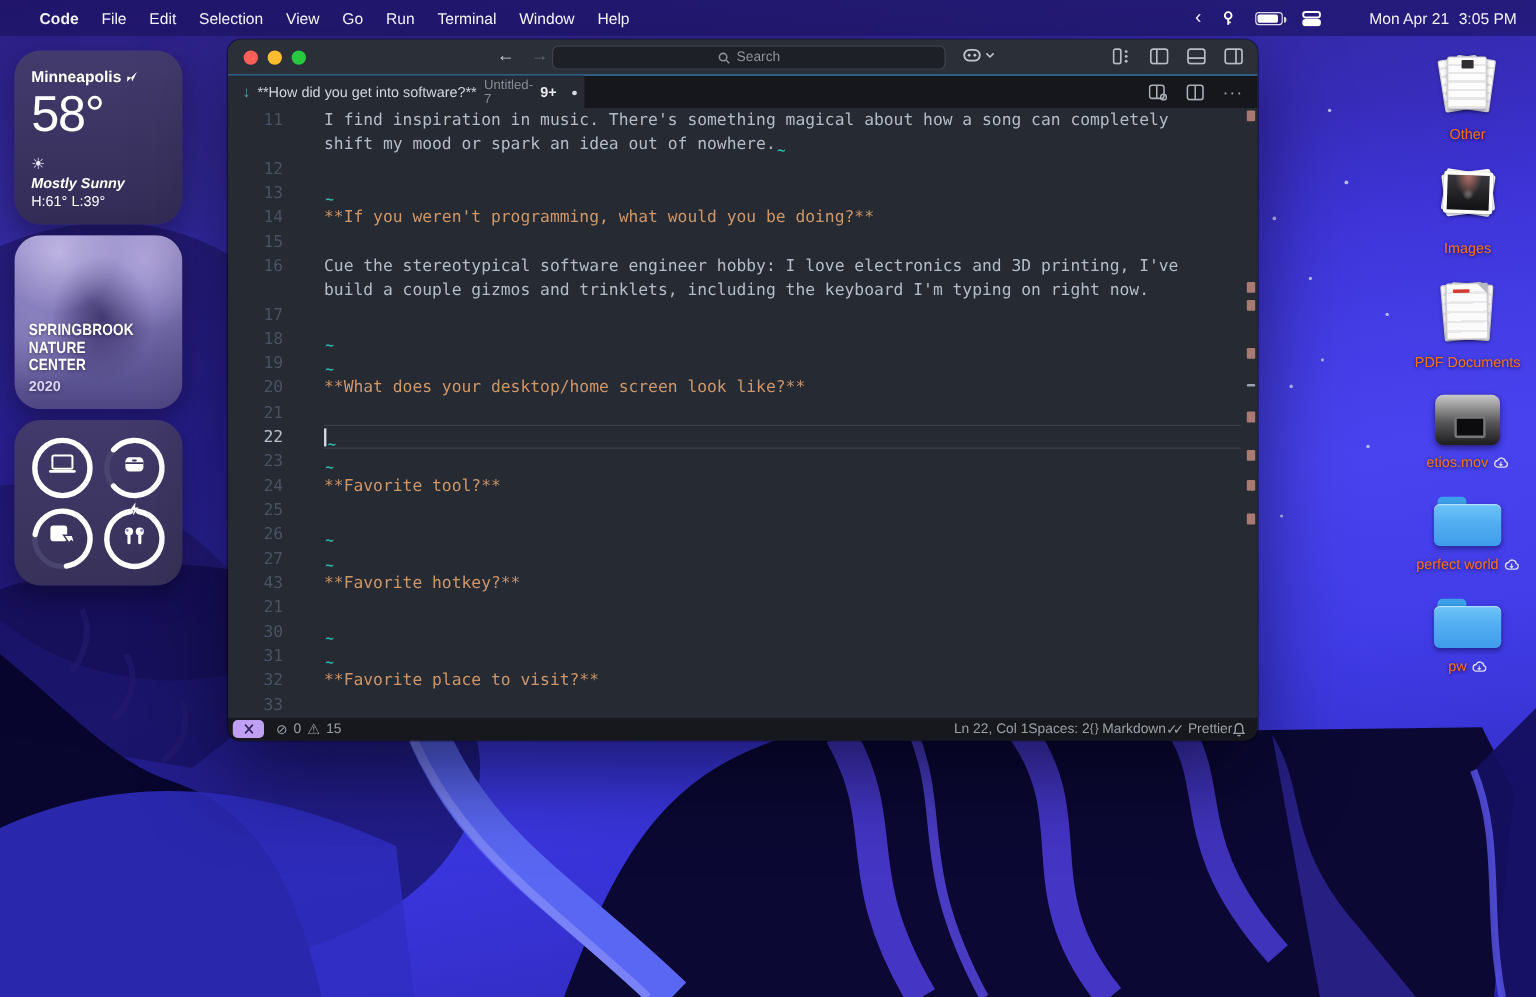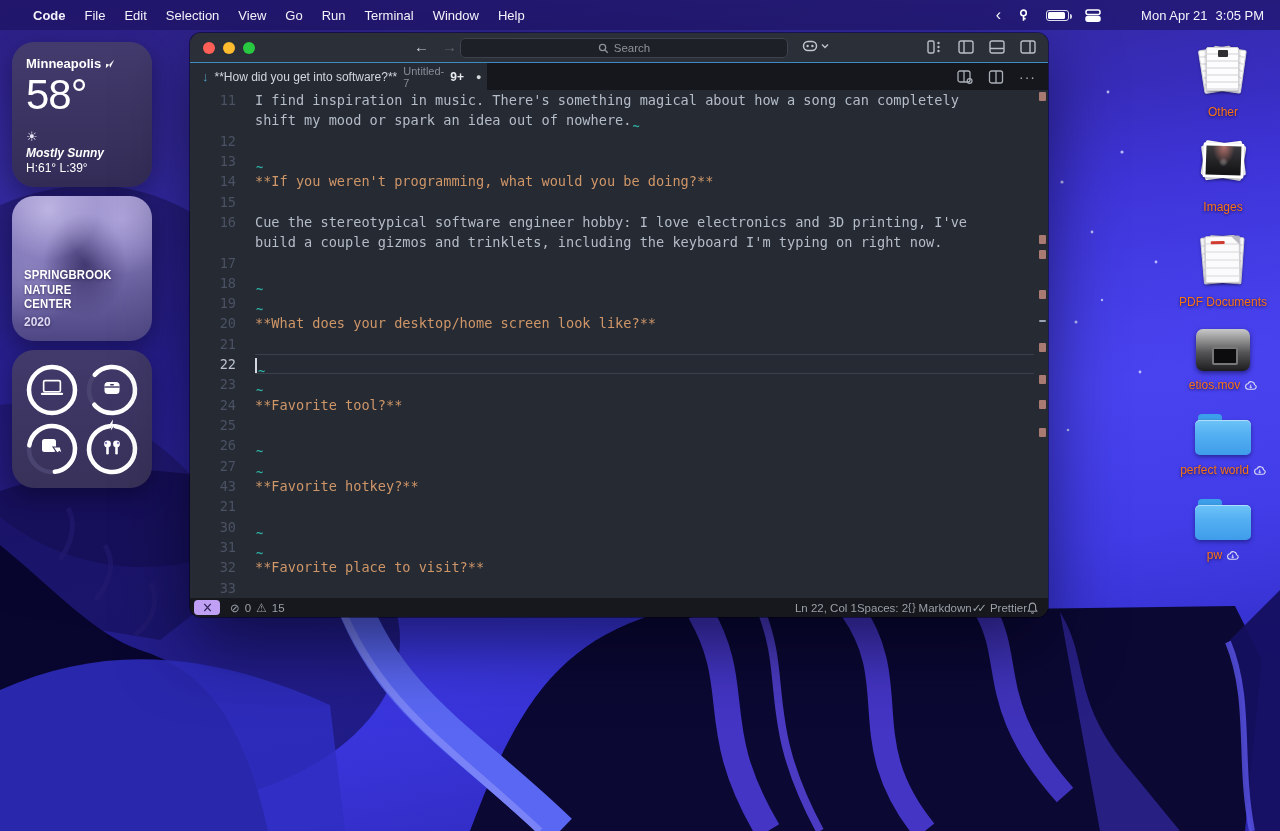--- a/index.html
+++ b/index.html
@@ -107,21 +107,21 @@
   .tab-badge { color:#e8eaee; font-size:12px; font-weight:700; }
   .tab-dot { color:#d6d9dd; font-size:9px; margin-left:6px; }
   .tab-actions { position:absolute; right:12px; top:0; height:100%; display:flex; align-items:center; gap:15px; }
   .ellipsis { color:#aab0b8; font-size:14px; letter-spacing:1px; }
 
   .editor { flex:1; position:relative; background:#252a33; overflow:hidden; }
   .lines { position:absolute; inset:0 14px 0 0; }
   .row { display:flex; height:20.32px; line-height:20.32px; font-family:"DejaVu Sans Mono", monospace; font-size:13.6px;gap:12px; }
   .ln { width:46px; text-align:right; color:#4a5263; flex:none; padding-right:0; }
   .row.current .ln { color:#bac2d0; }
-  .codecell { flex:1; margin-left:7px; white-space:pre; position:relative; color:#b4bcc8; }
+  .codecell { flex:1; margin-left:22px; white-space:pre; position:relative; color:#b4bcc8; }
   .codecell.bold { color:#cf9668; }
   .row.current .codecell { border-top:1px solid #3a414d; border-bottom:1px solid #3a414d; }
   .cursor { display:inline-block; width:2px; height:15px; background:#d2d8e0; vertical-align:-3px; }
   .squig { color:#2eb3a5; font-weight:bold; font-size:12px; position:relative; top:5px; margin-left:1px; }
   .ruler { position:absolute; right:2px; top:0; bottom:0; width:8px; }
   .marker { position:absolute; right:0; width:7px; height:9px; background:#a87a72; border-radius:1px; }
   .marker.cursor-mark { height:2px; background:#9aa3b3; }
 
   .statusbar { height:19px; background:#16181d; flex:none; display:flex; align-items:center; color:#9aa0a8; font-size:11.5px; padding:0 10px 0 4px; gap:10px; }
   .remote-pill { width:26px; height:15px; border-radius:4px; background:#c0a0f5; display:flex; align-items:center; justify-content:center; }

